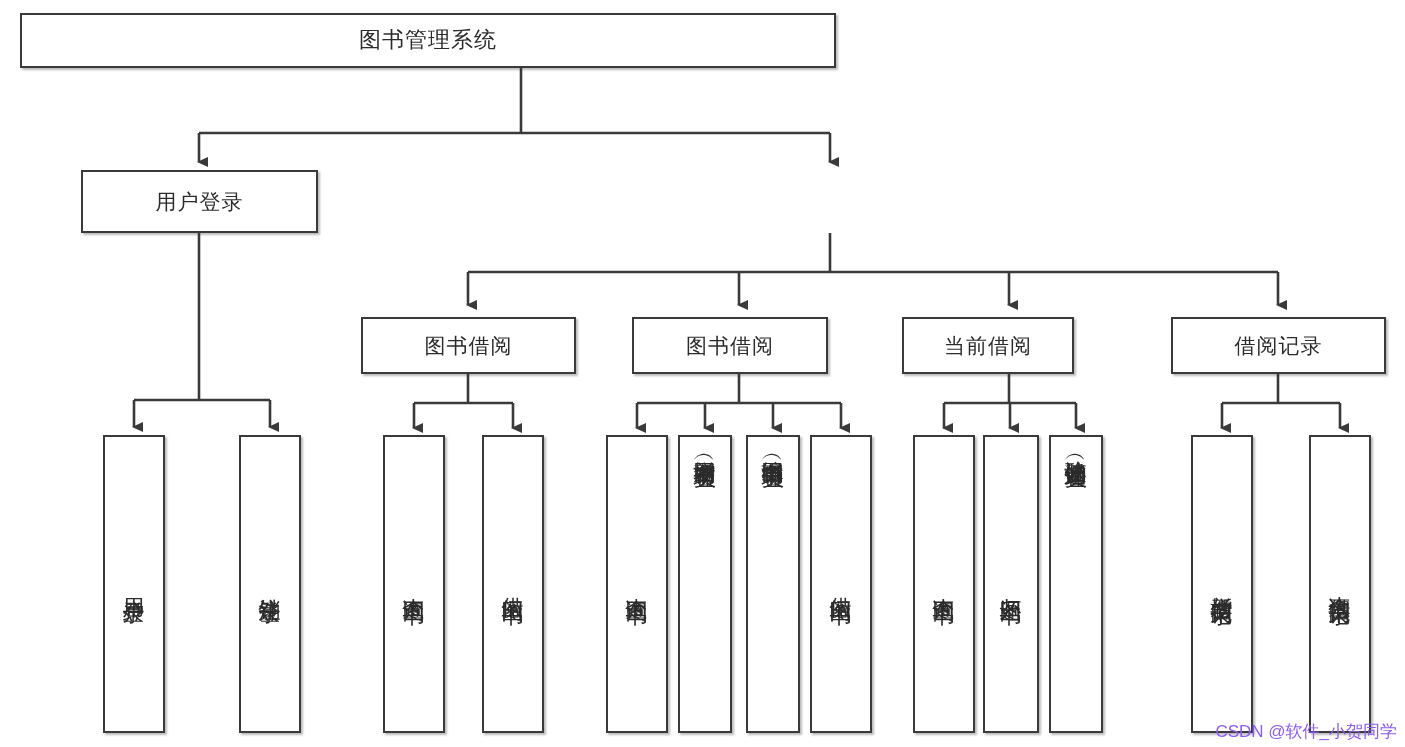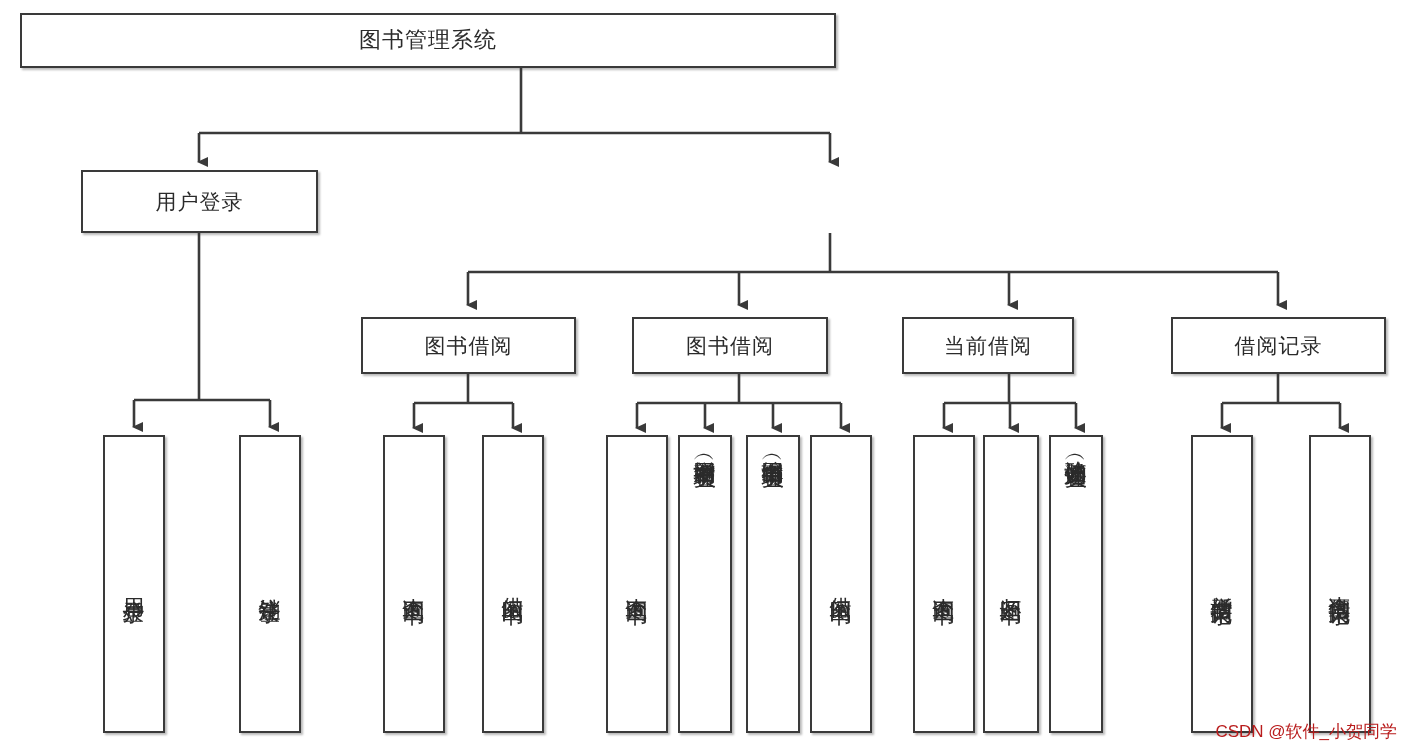--- a/index.html
+++ b/index.html
@@ -68,21 +68,21 @@
     align-items: flex-start;
   }
   .node.vert.tall-text .node-label {
     letter-spacing: 1px;
   }
   #watermark {
     position: absolute;
     right: 8px;
     bottom: 4px;
     font-size: 17px;
-    color: #b91c1c;
+    color: #8b5cf6;
     white-space: nowrap;
     z-index: 3;
   }
 </style>
 </head>
 <body>
 
 <div id="canvas">
 
   <svg id="wires" viewBox="0 0 1405 747">

